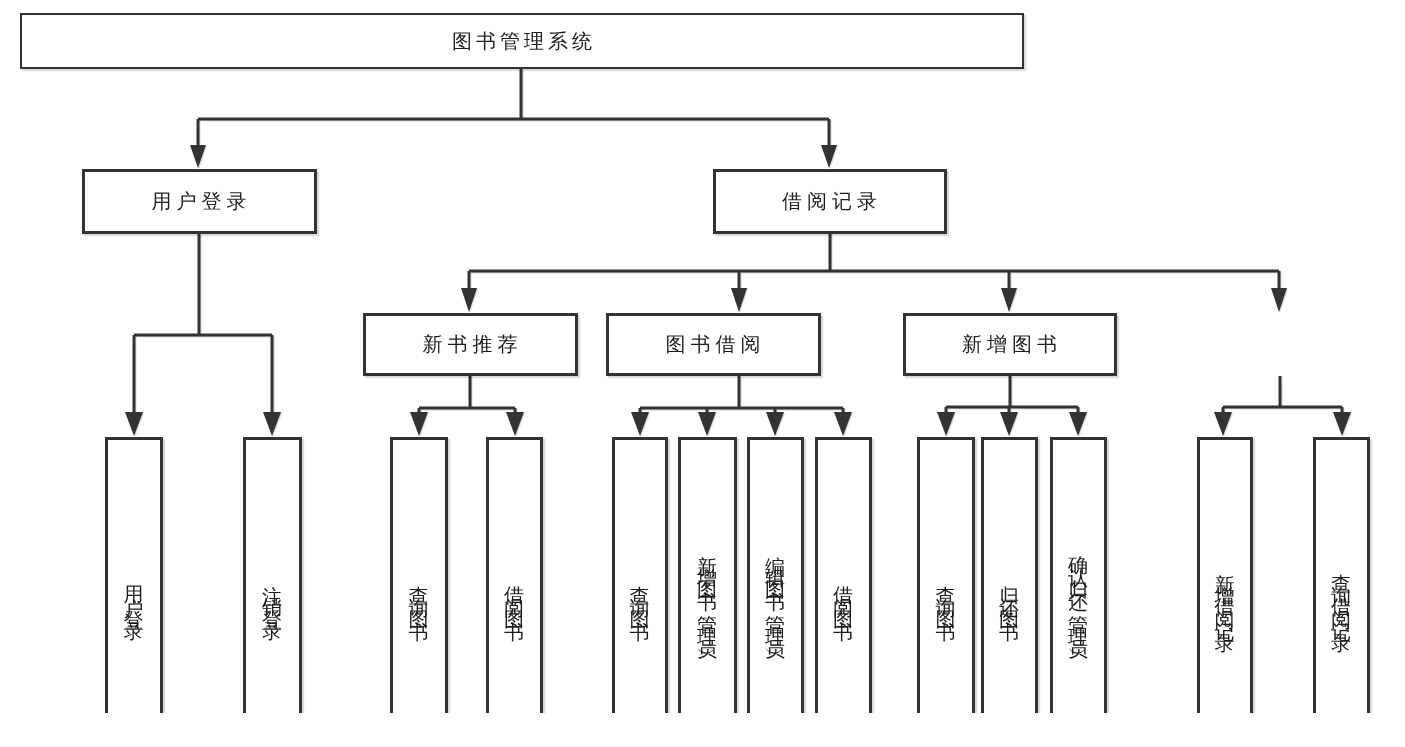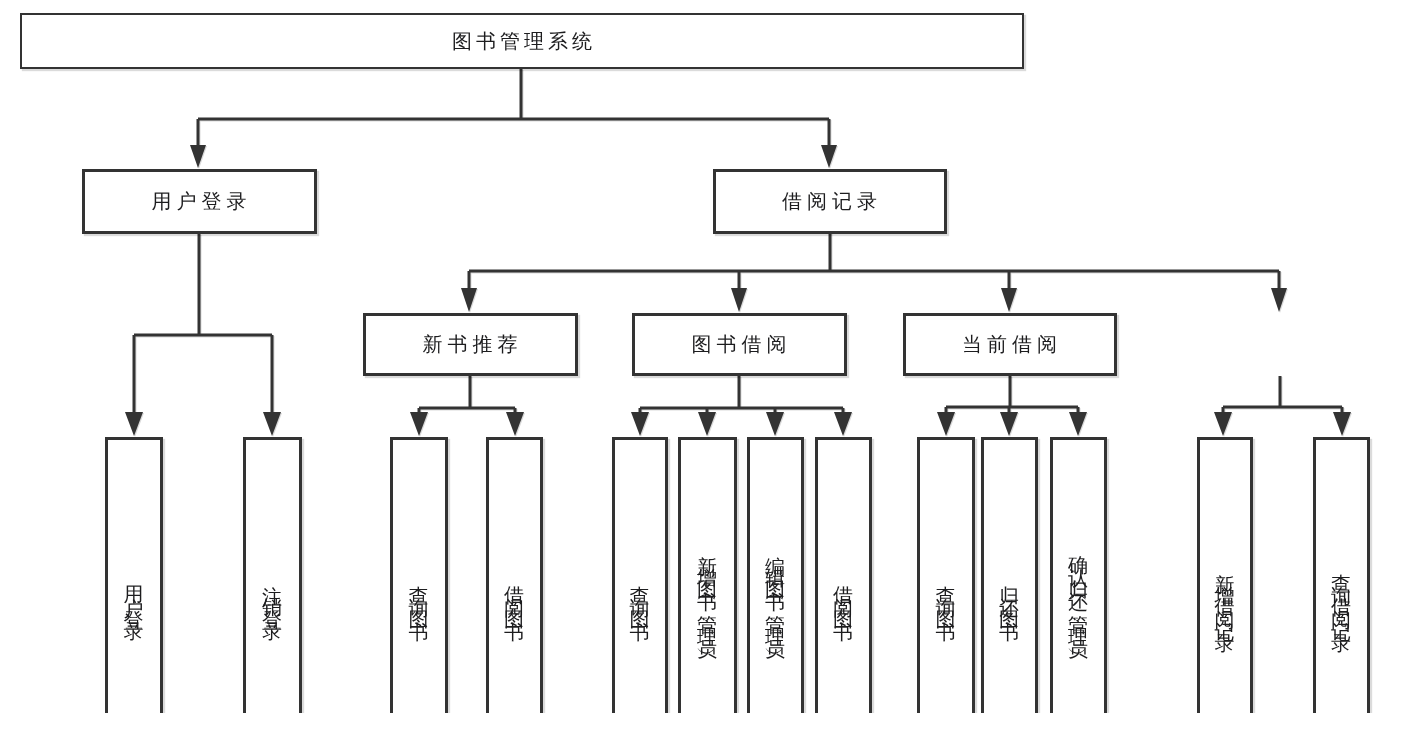--- a/index.html
+++ b/index.html
@@ -144,25 +144,25 @@
   <div class="box hbox" style="left:82px;top:169px;width:235px;height:65px">
     <span>用户登录</span>
   </div>
   <div class="box hbox" style="left:713px;top:169px;width:234px;height:65px">
     <span>借阅记录</span>
   </div>
 
   <div class="box hbox" style="left:363px;top:313px;width:215px;height:63px">
     <span>新书推荐</span>
   </div>
-  <div class="box hbox" style="left:632px;top:313px;width:215px;height:63px">
+  <div class="box hbox" style="left:606px;top:313px;width:215px;height:63px">
     <span>图书借阅</span>
   </div>
   <div class="box hbox" style="left:903px;top:313px;width:214px;height:63px">
-    <span>当前借阅</span>
+    <span>新增图书</span>
   </div>
 
   <div class="box vbox" style="left:105px;top:437px;width:58px;height:301px">
     <span class="vtext">用户登录</span>
   </div>
   <div class="box vbox" style="left:243px;top:437px;width:59px;height:301px">
     <span class="vtext">注销登录</span>
   </div>
 
   <div class="box vbox" style="left:390px;top:437px;width:58px;height:301px">

